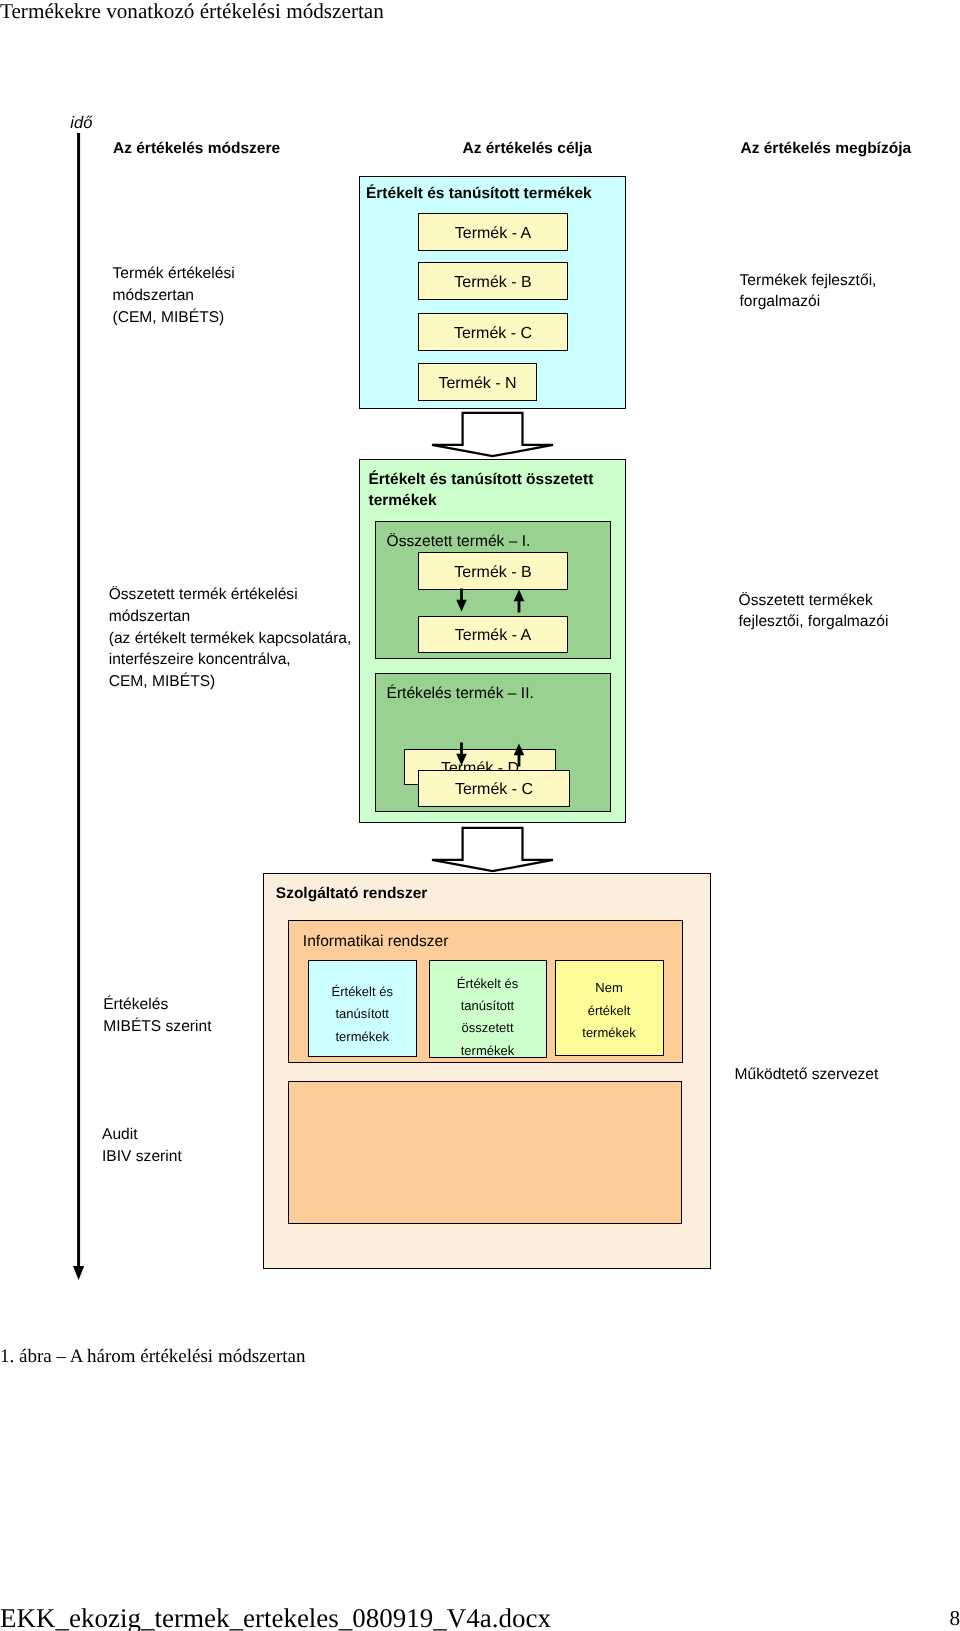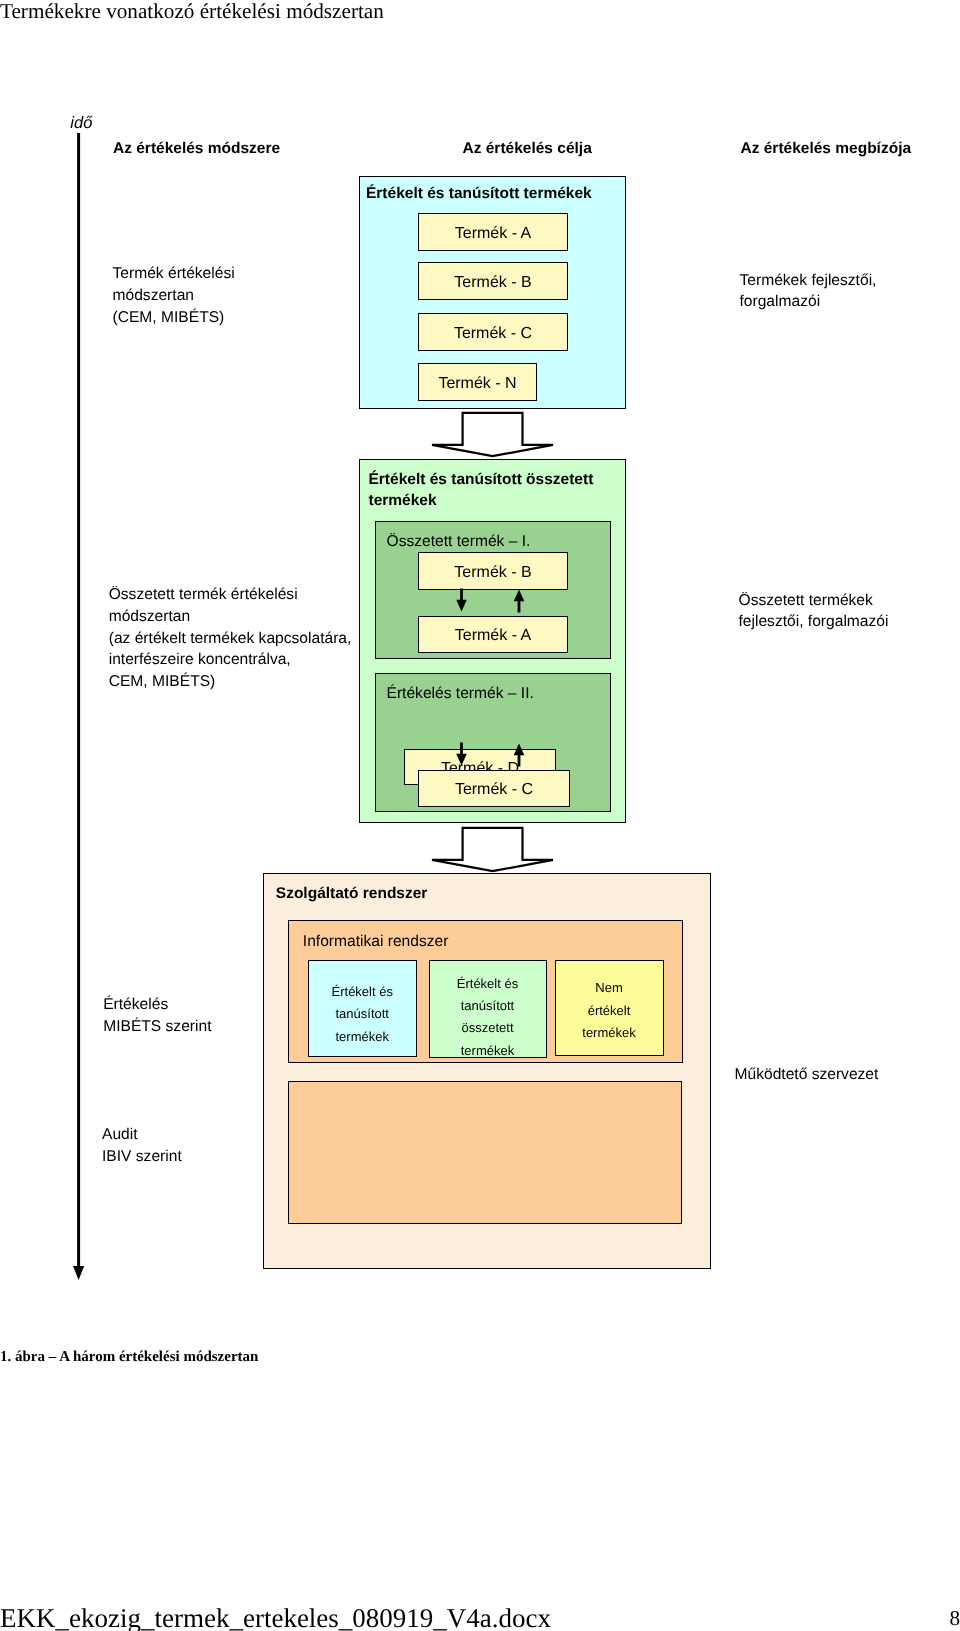--- a/index.html
+++ b/index.html
@@ -4,21 +4,21 @@
 <title>Termékekre vonatkozó értékelési módszertan</title>
 <style>
   html,body{margin:0;padding:0;background:#ffffff;-webkit-font-smoothing:antialiased;text-rendering:geometricPrecision;}
   body{width:960px;height:1631px;position:relative;overflow:hidden;
        font-family:"Liberation Sans", sans-serif;color:#000;}
   .abs{position:absolute;}
   
   #doc-header{left:0;top:-1.5px;font-family:"Liberation Serif",serif;font-size:21.2px;
               line-height:24px;white-space:nowrap;}
   #figure-caption{left:0;top:1344.5px;font-family:"Liberation Serif",serif;
-              font-size:15px;font-weight:bold;line-height:24px;white-space:nowrap;}
+              font-size:19px;font-weight:normal;line-height:24px;white-space:nowrap;}
   #footer-filename{left:0;top:1605.5px;font-family:"Liberation Serif",serif;
               font-size:27px;line-height:24px;white-space:nowrap;}
   #footer-pageno{right:0px;top:1605.5px;font-family:"Liberation Serif",serif;
               font-size:21.2px;line-height:24px;}
   
   #diagram{left:0;top:0;width:960px;height:1631px;font-size:15.6px;}
   .hdr{font-size:15.5px;font-weight:bold;white-space:nowrap;}
   .lbl{font-size:15.6px;line-height:21.9px;white-space:pre;}
   .boxlabel{font-size:15.5px;font-weight:bold;line-height:22.1px;white-space:pre;}
   .box{box-sizing:border-box;border:1.6px solid #000;}

